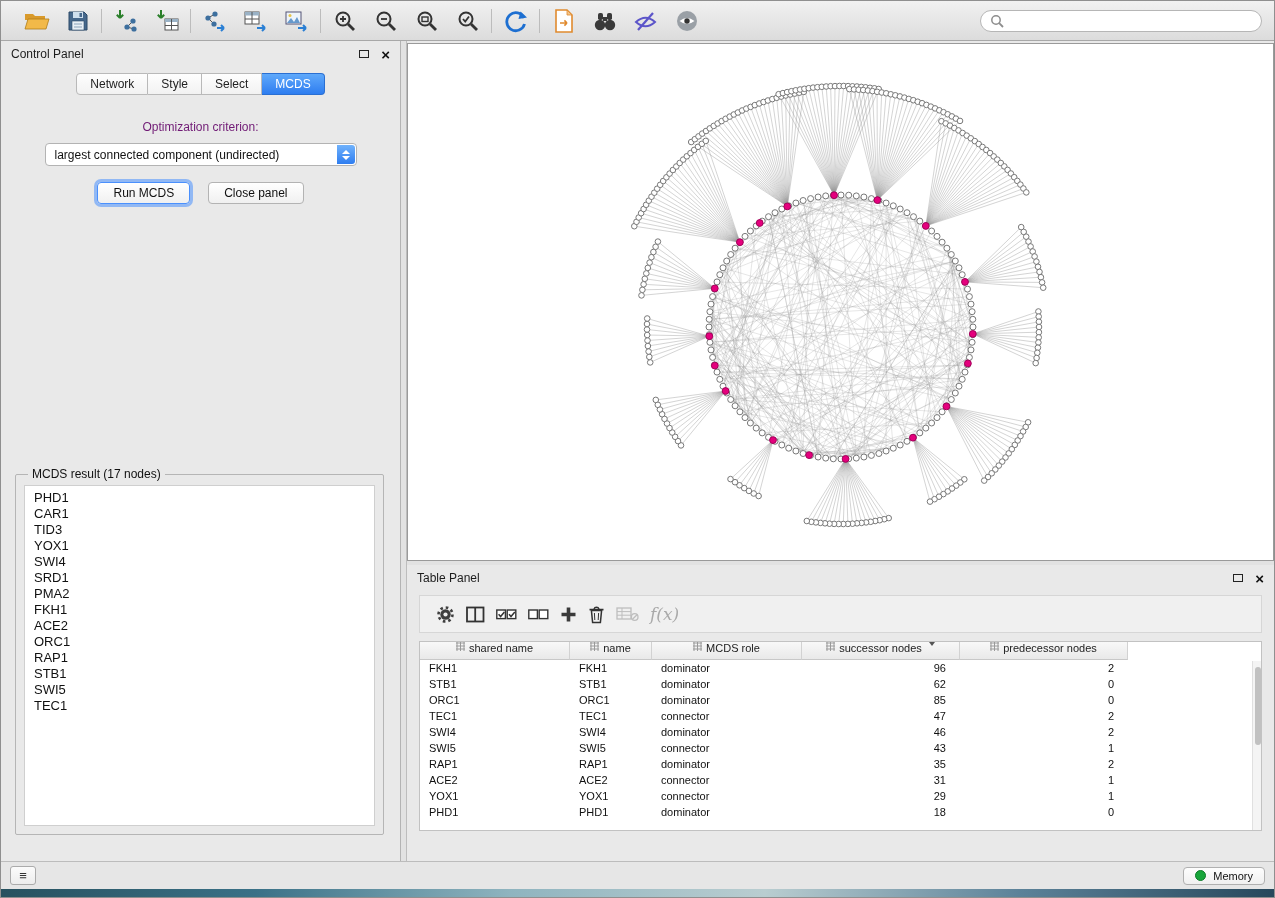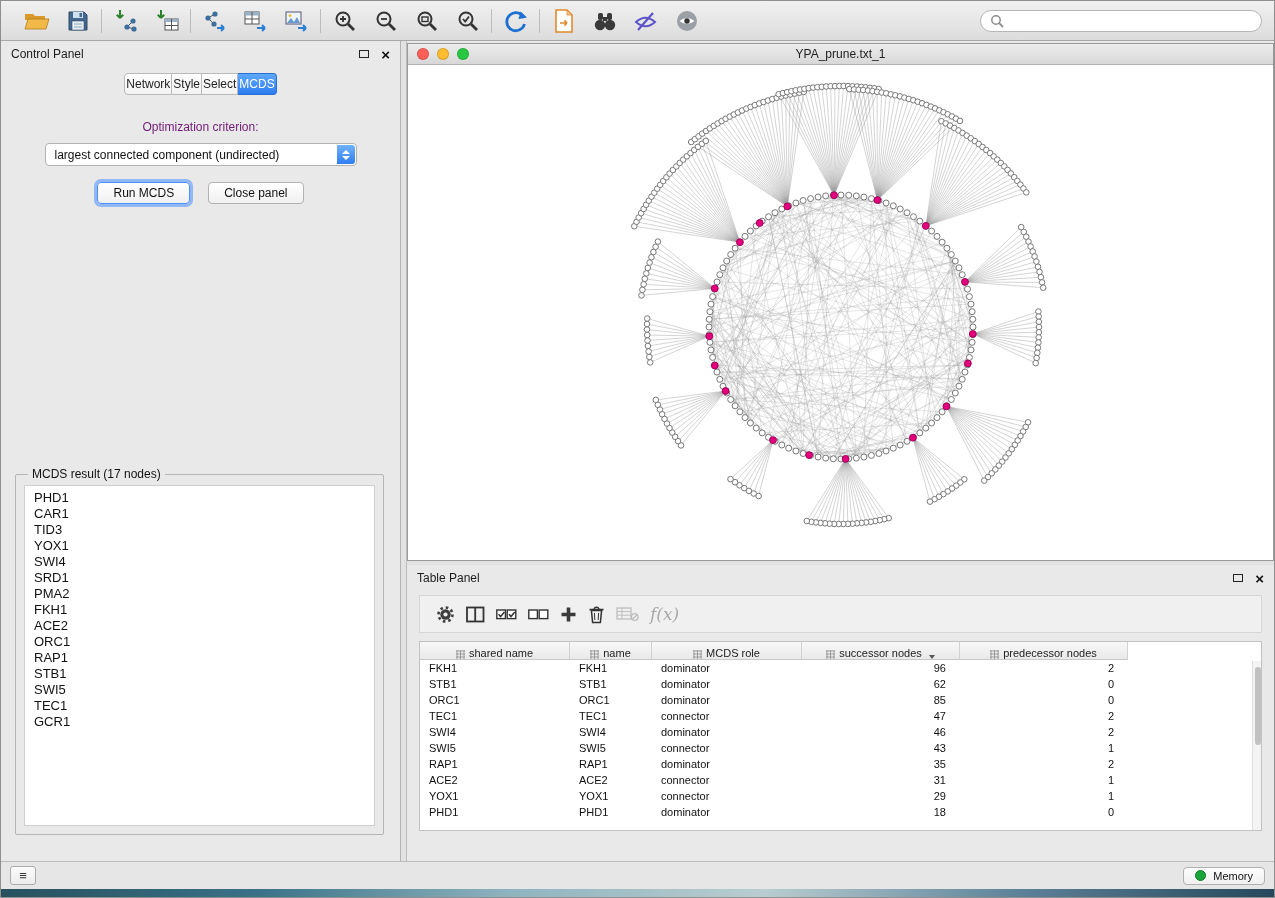--- a/index.html
+++ b/index.html
@@ -19,21 +19,21 @@
   .search-box input { border:none; outline:none; flex:1; font-size:12px; background:transparent; font-family:"Liberation Sans",sans-serif; }
 
   
   .control-panel { position:absolute; top:40px; left:0; width:400px; bottom:36px; background:#e9e9e9; border-right:1px solid #b3b3b3; }
   .panel-header { height:26px; display:flex; align-items:center; padding:0 10px; font-size:12px; color:#1c1c1c; }
   .hdr-icons { margin-left:auto; display:flex; align-items:center; gap:12px; }
   .float-icon { width:10px; height:8px; border:1.5px solid #222; display:inline-block; }
   .close-icon { font-size:15px; font-weight:bold; color:#111; line-height:1; }
 
   .seg-tabs { display:flex; justify-content:center; margin-top:6px; }
-  .seg { font-size:12px; padding:3px 1px; background:linear-gradient(#fefefe,#f2f2f2);
+  .seg { font-size:12px; padding:3px 13px; background:linear-gradient(#fefefe,#f2f2f2);
     border:1px solid #b9b9b9; border-left:none; color:#222; white-space:nowrap; }
   .seg:first-child { border-left:1px solid #b9b9b9; border-radius:4px 0 0 4px; }
   .seg:last-child { border-radius:0 4px 4px 0; }
   .seg.active { background:linear-gradient(#5fa9fb,#2e7df0); color:#fff; border-color:#2a6fd2; }
 
   .opt-label { text-align:center; font-size:12px; margin-top:25px; color:#701a75; }
   .combo { margin:9px auto 0; width:312px; height:23px; background:#fff; border:1px solid #b3b3b3; border-radius:4px;
     display:flex; align-items:center; font-size:12px; padding-left:9px; position:relative; color:#111; }
   .combo-btn { position:absolute; right:1px; top:1px; bottom:1px; width:18px;
     background:linear-gradient(#70b2fc,#2e7df0); border-radius:0 3px 3px 0;
@@ -69,21 +69,21 @@
 
   
   .table-panel { position:absolute; left:406px; top:564px; right:0; bottom:36px; background:#e9e9e9; }
   .table-toolbar { position:absolute; left:12px; right:12px; top:30px; height:38px; background:#f0f0f0;
     border:1px solid #d6d6d6; display:flex; align-items:center; gap:11px; padding:0 16px; }
   .tt-icon { display:flex; align-items:center; justify-content:center; }
   .tt-fx { font-family:"DejaVu Serif", serif; font-style:italic; font-size:17px; color:#a9a9a9; }
 
   .table-area { position:absolute; left:12px; right:12px; top:76px; bottom:30px; background:#fff; border:1px solid #c2c2c2; overflow:hidden; }
   .tbl-header { display:flex; height:18px; }
-  .tbl-hcell { font-size:11px; display:flex; align-items:flex-end; justify-content:center; gap:4px;
+  .tbl-hcell { font-size:11px; display:flex; align-items:flex-start; justify-content:center; gap:4px;
     background:linear-gradient(#f8f8f8,#e9e9e9); border-right:1px solid #d2d2d2; border-bottom:1px solid #c8c8c8; color:#222; }
   .sort-arrow { width:0; height:0; border-left:3.5px solid transparent; border-right:3.5px solid transparent; border-top:4.5px solid #555; margin-left:3px; }
   .tbl-row { display:flex; height:16px; }
   .tbl-cell { font-size:11px; display:flex; align-items:center; padding:0 9px; color:#111; overflow:hidden; white-space:nowrap; }
   .tbl-cell.num { justify-content:flex-end; padding-right:14px; }
   .tbl-scrollbar { position:absolute; top:19px; right:0; bottom:0; width:9px; background:#f4f4f4; border-left:1px solid #e0e0e0; }
   .tbl-thumb { position:absolute; top:6px; left:1.5px; width:6px; height:78px; background:#c1c1c1; border-radius:3px; }
 
   .table-tabs { position:absolute; bottom:5px; left:0; right:0; display:flex; justify-content:center; }
 
@@ -291,36 +291,27 @@
           <div class="result-item">SWI4</div>
           <div class="result-item">SRD1</div>
           <div class="result-item">PMA2</div>
           <div class="result-item">FKH1</div>
           <div class="result-item">ACE2</div>
           <div class="result-item">ORC1</div>
           <div class="result-item">RAP1</div>
           <div class="result-item">STB1</div>
           <div class="result-item">SWI5</div>
           <div class="result-item">TEC1</div>
-          <div class="result-item">GCR1</div>
         </div>
     </fieldset>
   </div>
 
   <div class="splitter-v"></div>
 
   <div class="net-window">
-    <div class="net-titlebar">
-      <span class="traffic">
-        <span class="light red"></span>
-        <span class="light yellow"></span>
-        <span class="light green"></span>
-      </span>
-      <span class="net-title">YPA_prune.txt_1</span>
-    </div>
     <div class="net-canvas">
       <svg id="network-svg" width="867" height="497" viewBox="0 0 867 497">
           <g>
             <line x1="440.7" y1="130.2" x2="478.1" y2="138.0" stroke="#8f8f8f" stroke-width="0.6" stroke-opacity="0.38"></line>
             <line x1="410.1" y1="132.0" x2="309.0" y2="307.1" stroke="#8f8f8f" stroke-width="0.6" stroke-opacity="0.38"></line>
             <line x1="417.7" y1="393.1" x2="511.8" y2="367.9" stroke="#8f8f8f" stroke-width="0.6" stroke-opacity="0.38"></line>
             <line x1="463.4" y1="390.4" x2="564.1" y2="246.7" stroke="#8f8f8f" stroke-width="0.6" stroke-opacity="0.38"></line>
             <line x1="395.1" y1="388.5" x2="303.0" y2="284.9" stroke="#8f8f8f" stroke-width="0.6" stroke-opacity="0.38"></line>
             <line x1="565.0" y1="262.0" x2="538.9" y2="183.2" stroke="#8f8f8f" stroke-width="0.6" stroke-opacity="0.38"></line>
             <line x1="301.2" y1="254.3" x2="425.3" y2="393.8" stroke="#8f8f8f" stroke-width="0.6" stroke-opacity="0.38"></line>

